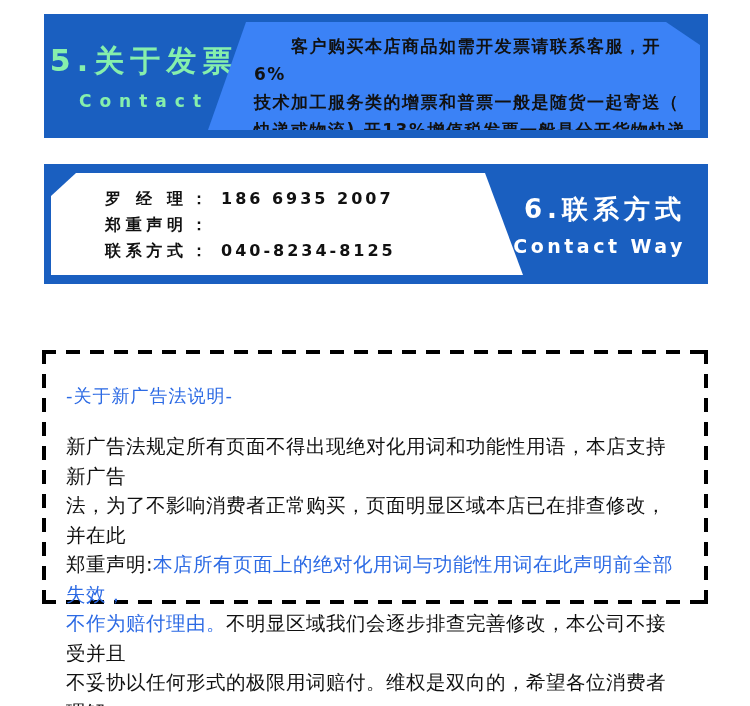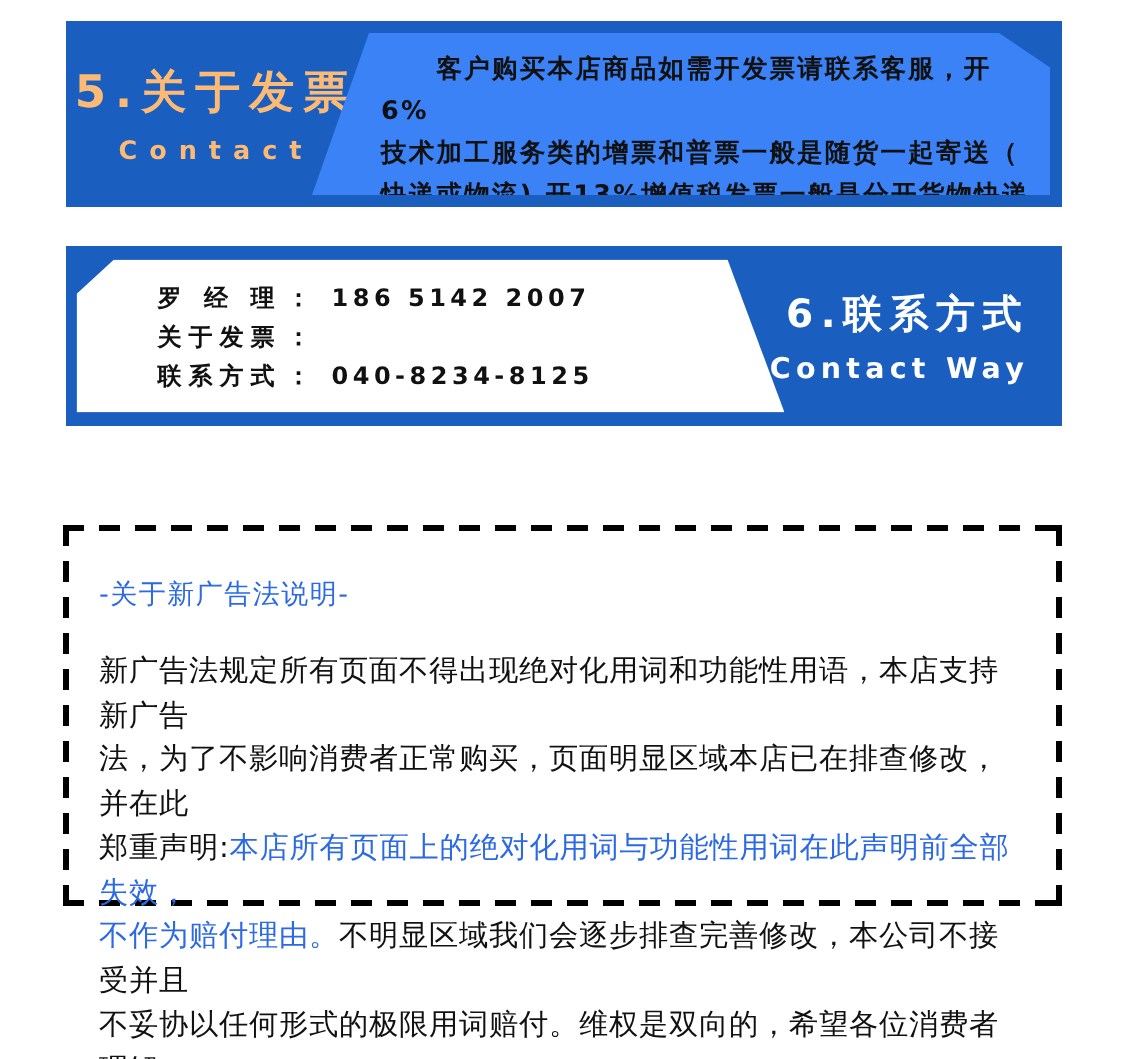--- a/index.html
+++ b/index.html
@@ -12,21 +12,21 @@
   .page{
     position:relative;width:750px;height:706px;background:#ffffff;overflow:hidden;
     font-family:"DejaVu Sans",sans-serif;
   }
   
   .banner{position:absolute;left:44px;width:664px;background:var(--banner-blue);}
   
   .banner-invoice{top:14px;height:124px;}
   .invoice-left{
     position:absolute;left:0;top:0;width:200px;height:100%;
-    display:flex;flex-direction:column;align-items:center;justify-content:center;color:#fdba74;
+    display:flex;flex-direction:column;align-items:center;justify-content:center;color:#86efac;
   }
   .invoice-title{font-size:30px;font-weight:bold;letter-spacing:6px;white-space:nowrap;}
   .invoice-sub{font-size:17px;font-weight:bold;letter-spacing:8px;margin-top:9px;}
   .invoice-panel{
     position:absolute;left:164px;top:8px;right:8px;bottom:8px;background:#3b82f6;
     clip-path:polygon(38px 0, calc(100% - 34px) 0, 100% 23px, 100% 100%, 0 100%);
   }
   .invoice-text{
     margin:0;padding:10px 12px 0 46px;font-size:17px;font-weight:bold;color:var(--ink);
     letter-spacing:1.5px;line-height:28px;white-space:pre-line;
@@ -90,24 +90,24 @@
 寄送,敬请各位客户朋友们注意查收发票。</p>
     </div>
   </section>
 
   <section class="banner banner-contact">
     <div class="contact-panel">
       <div class="contact-rows">
         <div class="contact-row">
           <span class="contact-label">罗经理</span>
           <span class="contact-sep">：</span>
-          <span class="contact-value">186 5142 2007</span>
+          <span class="contact-value">186 6935 2007</span>
         </div>
         <div class="contact-row">
-          <span class="contact-label">关于发票</span>
+          <span class="contact-label">郑重声明</span>
           <span class="contact-sep">：</span>
         </div>
         <div class="contact-row">
           <span class="contact-label">联系方式</span>
           <span class="contact-sep">：</span>
           <span class="contact-value">040-8234-8125</span>
         </div>
       </div>
     </div>
     <div class="contact-right">

